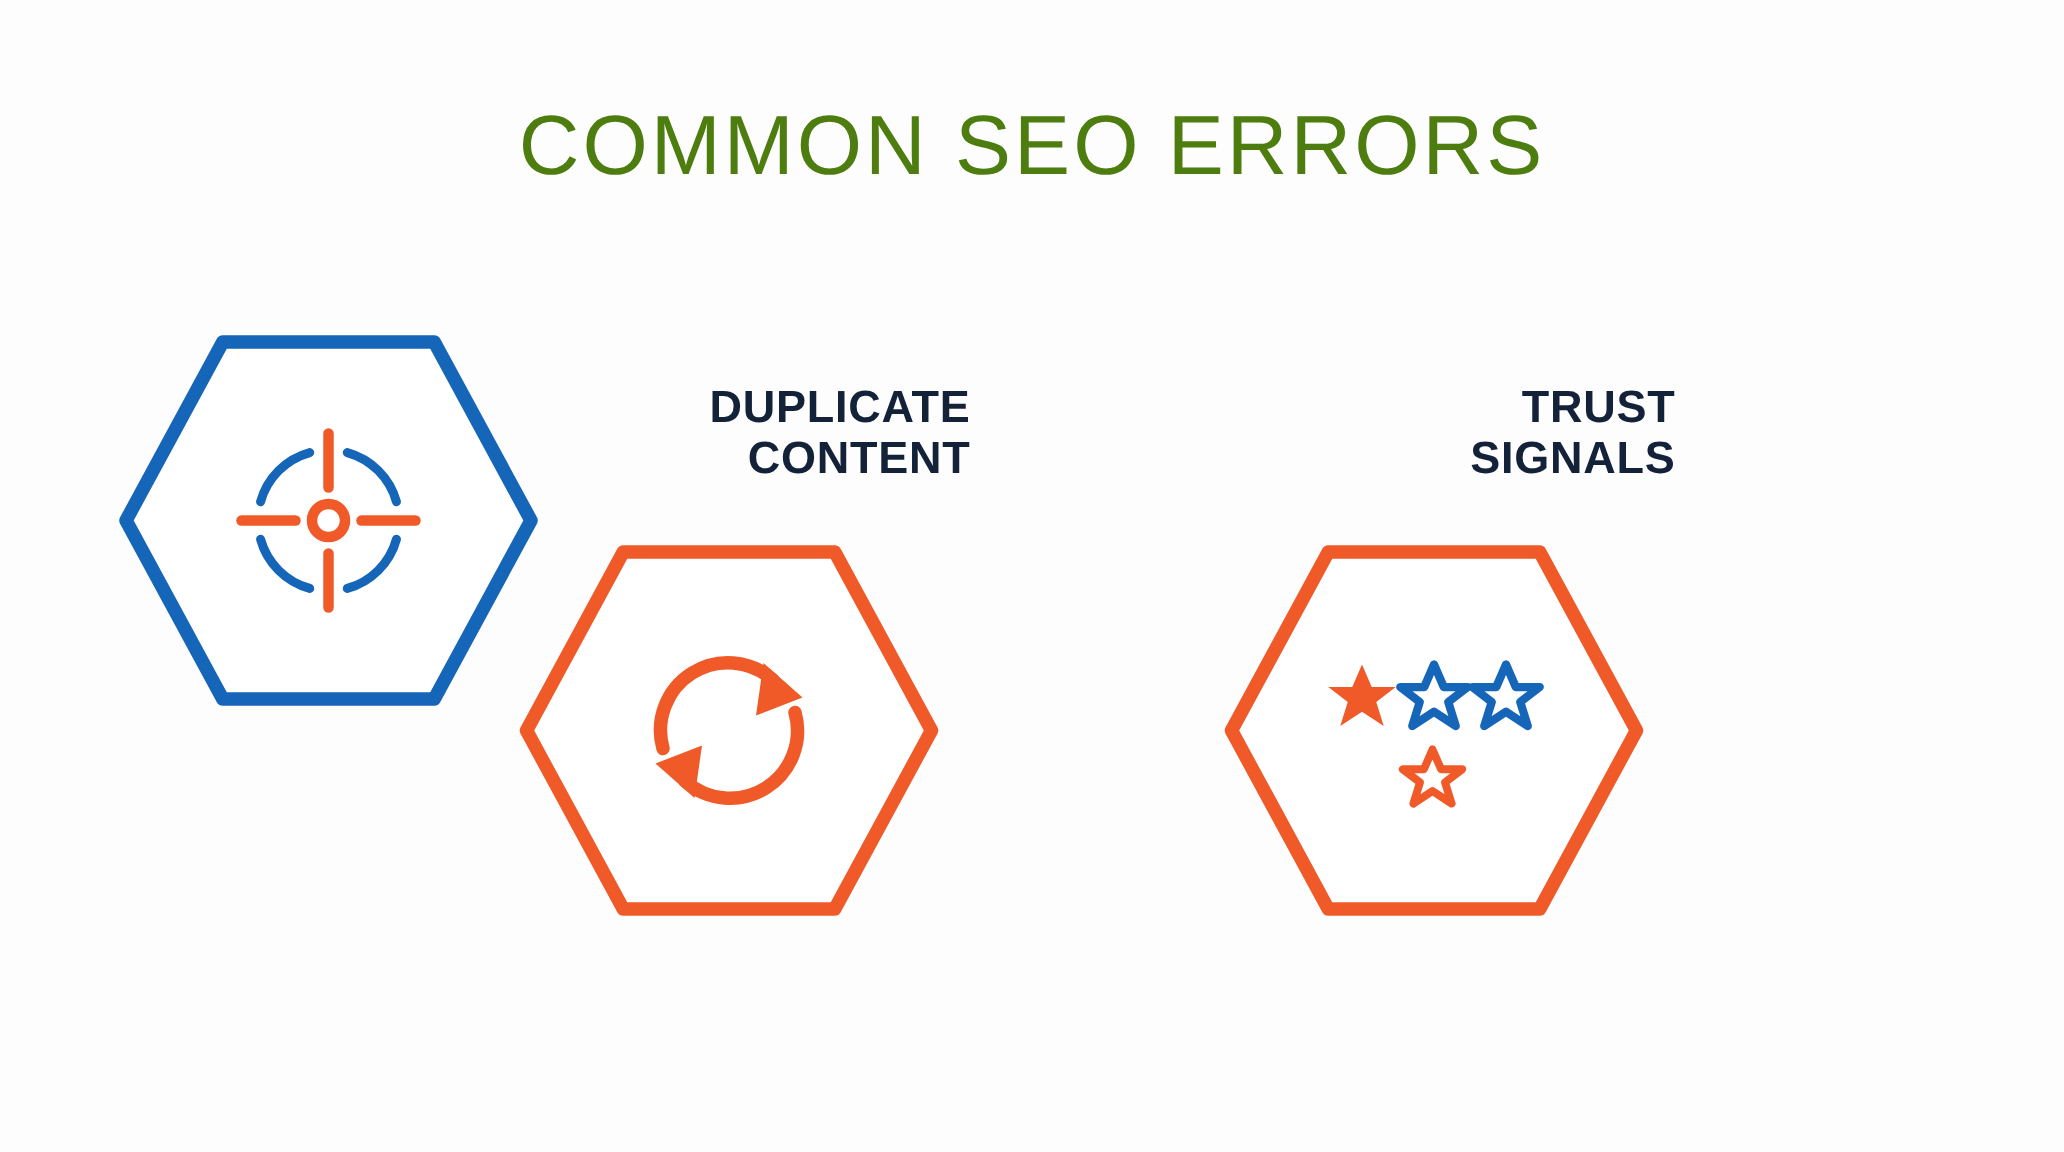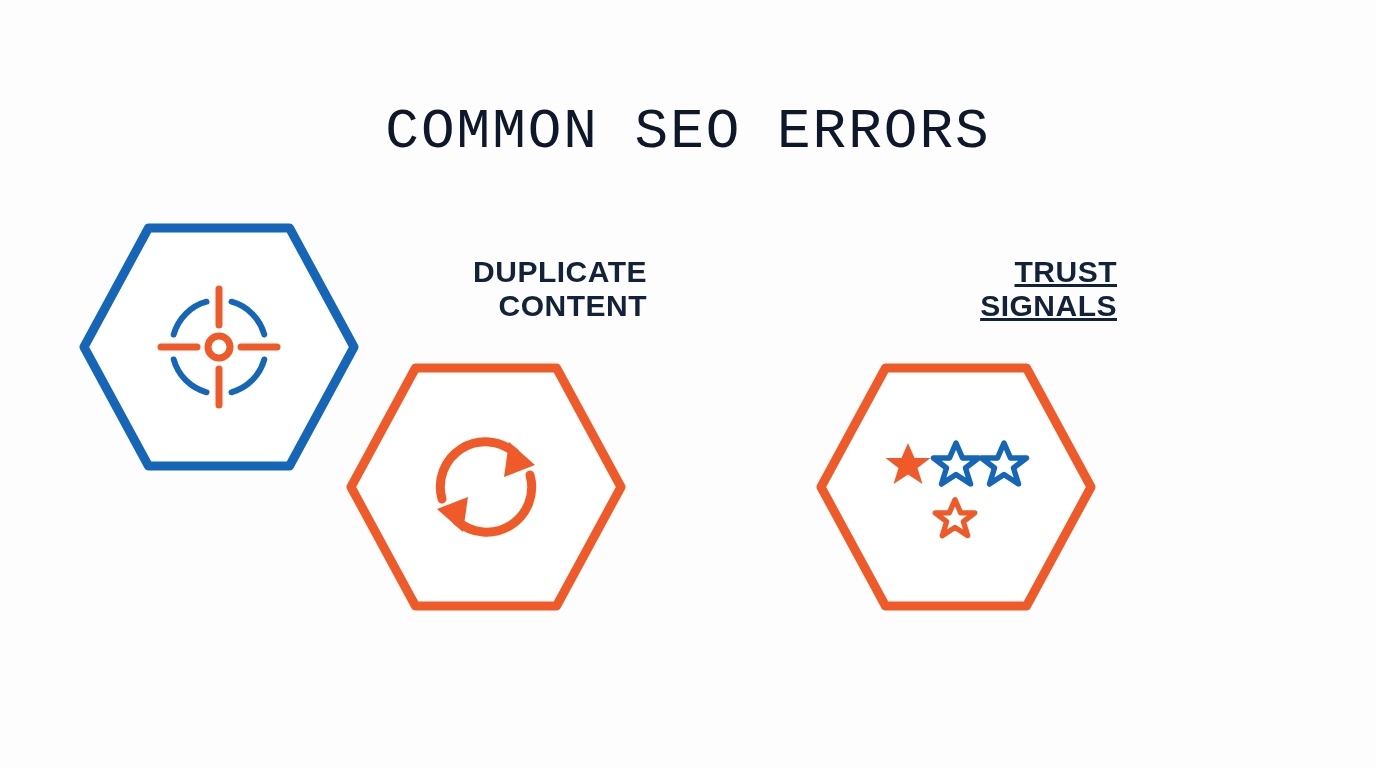--- a/index.html
+++ b/index.html
@@ -23,28 +23,27 @@
     background: #fdfdfd;
   }
 
   
   #title {
     position: absolute;
     left: 0;
     top: 64px;
     width: 1376px;
     text-align: center;
-    font-family: Liberation Mono, monospace;
+    font-family: Liberation Sans, sans-serif;
     font-size: 56px;
     font-weight: 400;
     letter-spacing: 2px;
-    color: #0f172a;
+    color: #4d7c0f;
     white-space: nowrap;
     user-select: none;
-    margin-top: 36px;
   }
 
   
   .hex-node {
     position: absolute;
   }
   .hex-svg {
     display: block;
     overflow: visible;
   }
@@ -129,18 +128,18 @@
 
         <g transform="translate(48,-22)">
           <polygon points="0,-22 6.5,-7 22.5,-7 9.5,3 14.5,19 0,9.5 -14.5,19 -9.5,3 -22.5,-7 -6.5,-7" fill="none" stroke="#1565B8" stroke-width="5.5" stroke-linejoin="round"></polygon>
         </g>
 
         <g transform="translate(-1,32) scale(0.88)">
           <polygon points="0,-22 6.5,-7 22.5,-7 9.5,3 14.5,19 0,9.5 -14.5,19 -9.5,3 -22.5,-7 -6.5,-7" fill="none" stroke="#F05A28" stroke-width="6" stroke-linejoin="round"></polygon>
         </g>
       </g>
     </svg>
-    <div class="node-label" style="left:-20px; top:-107px; width:322px;text-decoration:underline;">TRUST
+    <div class="node-label" style="left:-20px; top:-107px; width:322px;">TRUST
 SIGNALS</div>
   </div>
 
 
 </div>
 
 </body></html>

